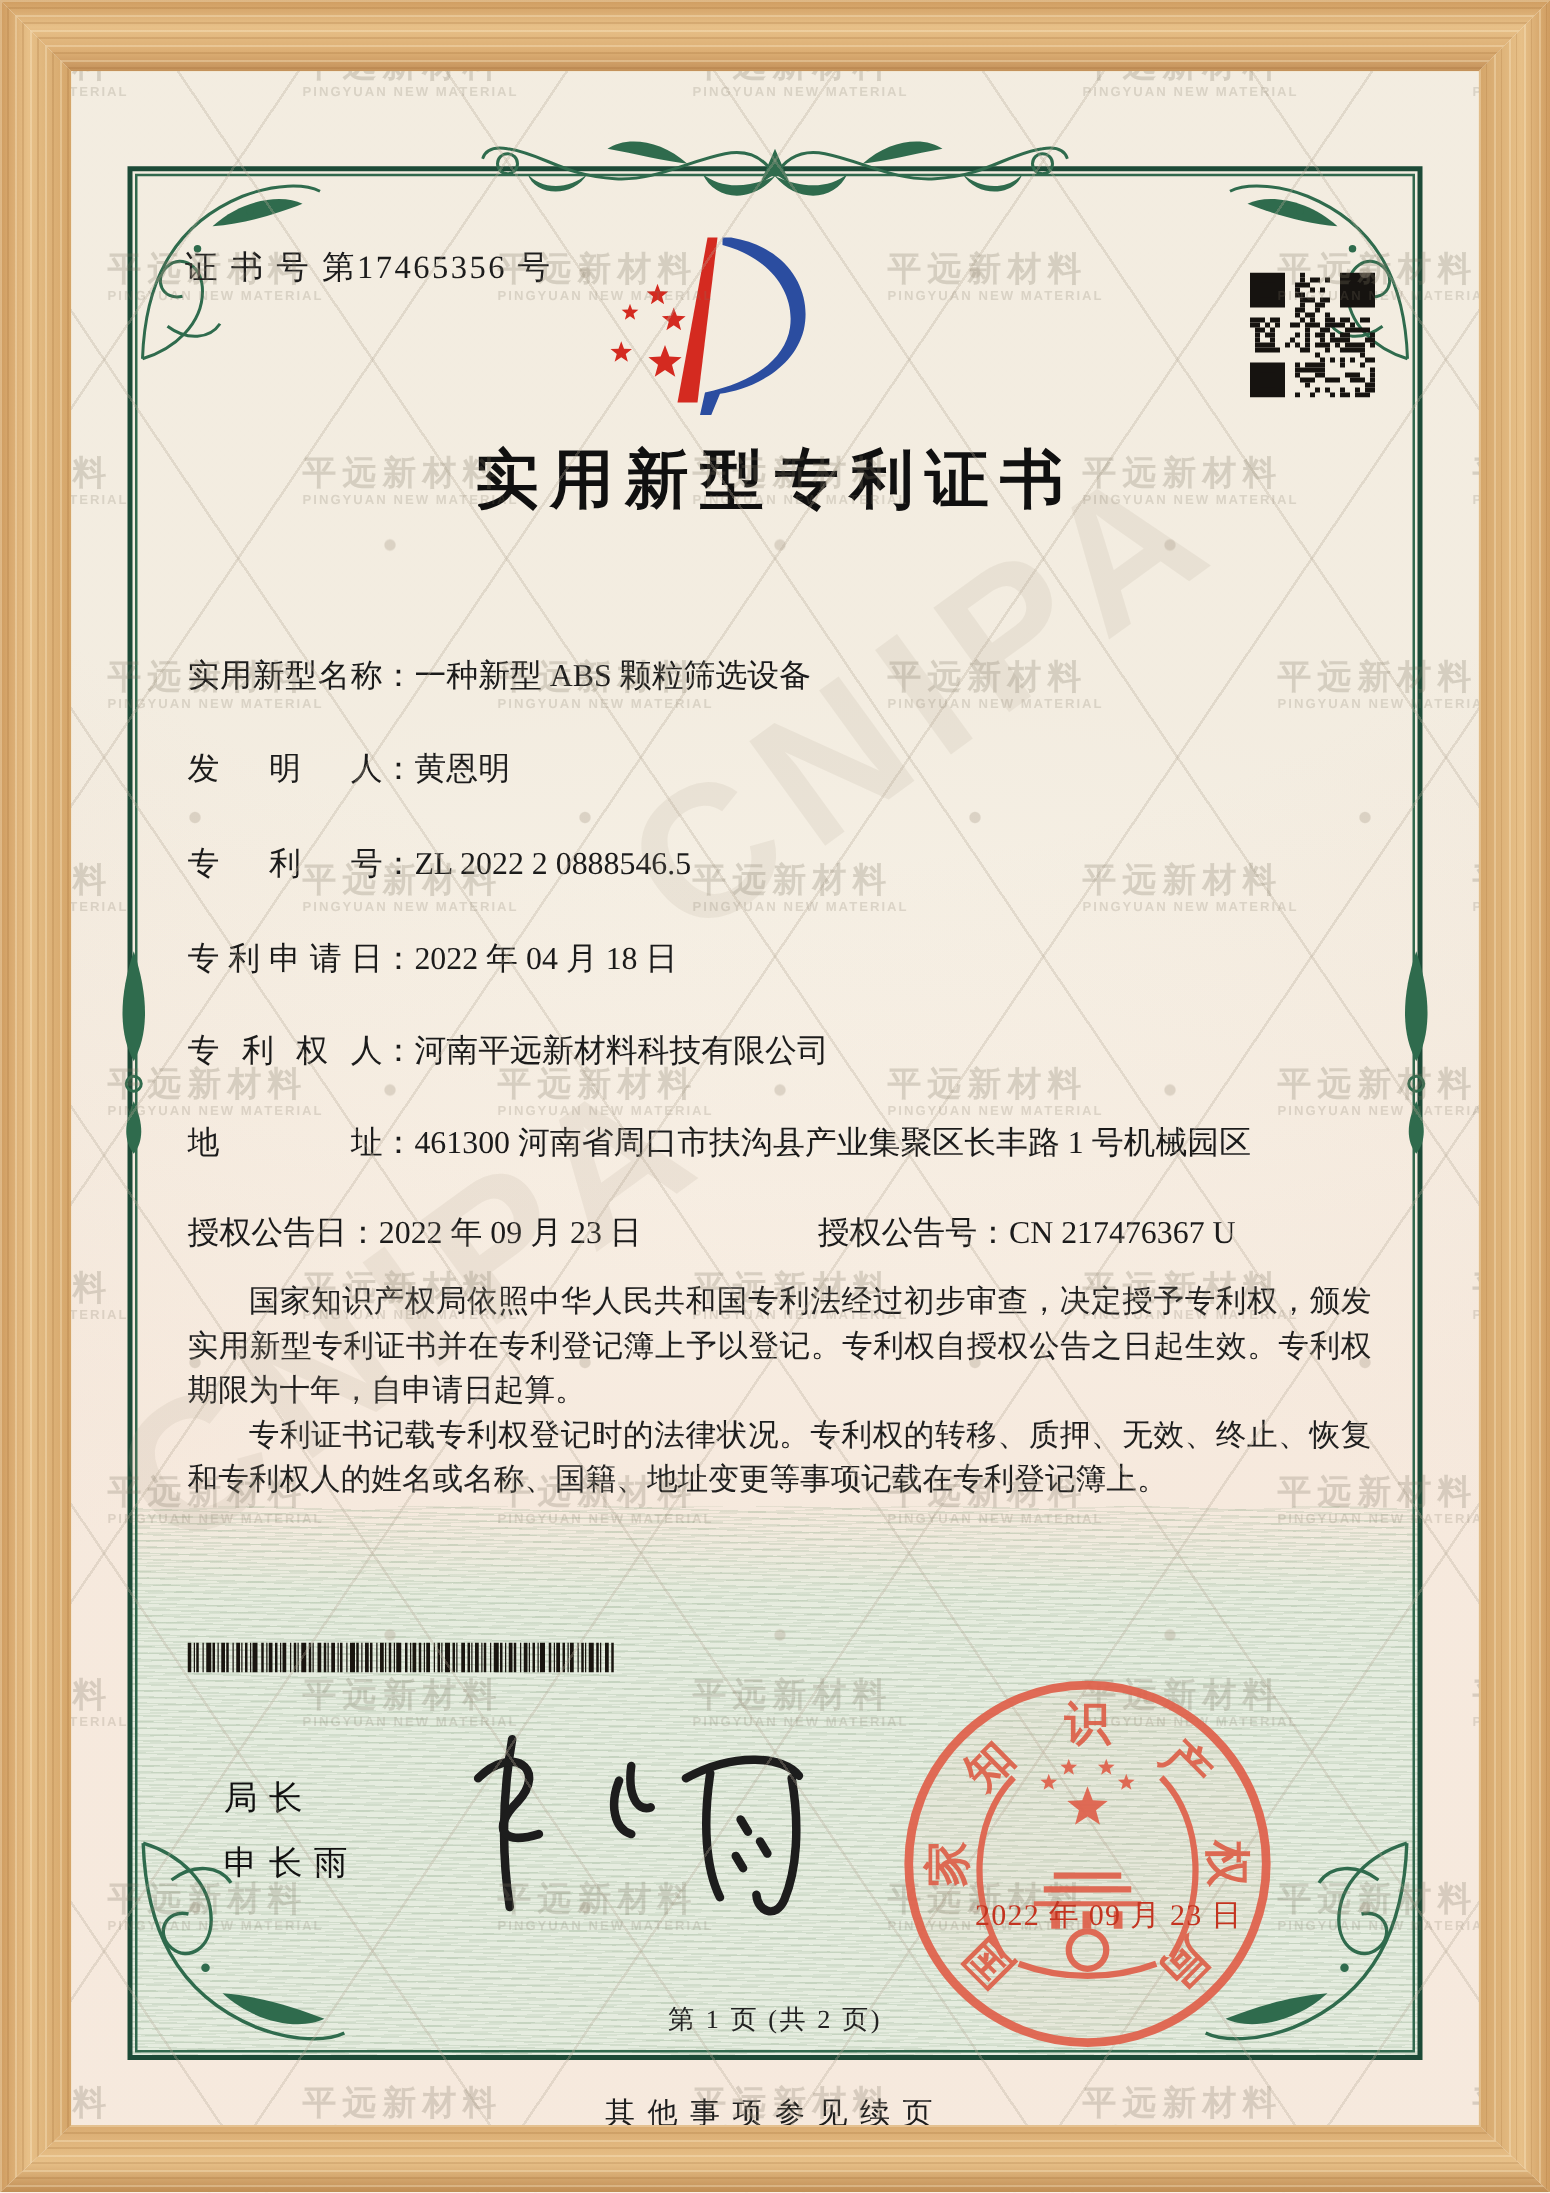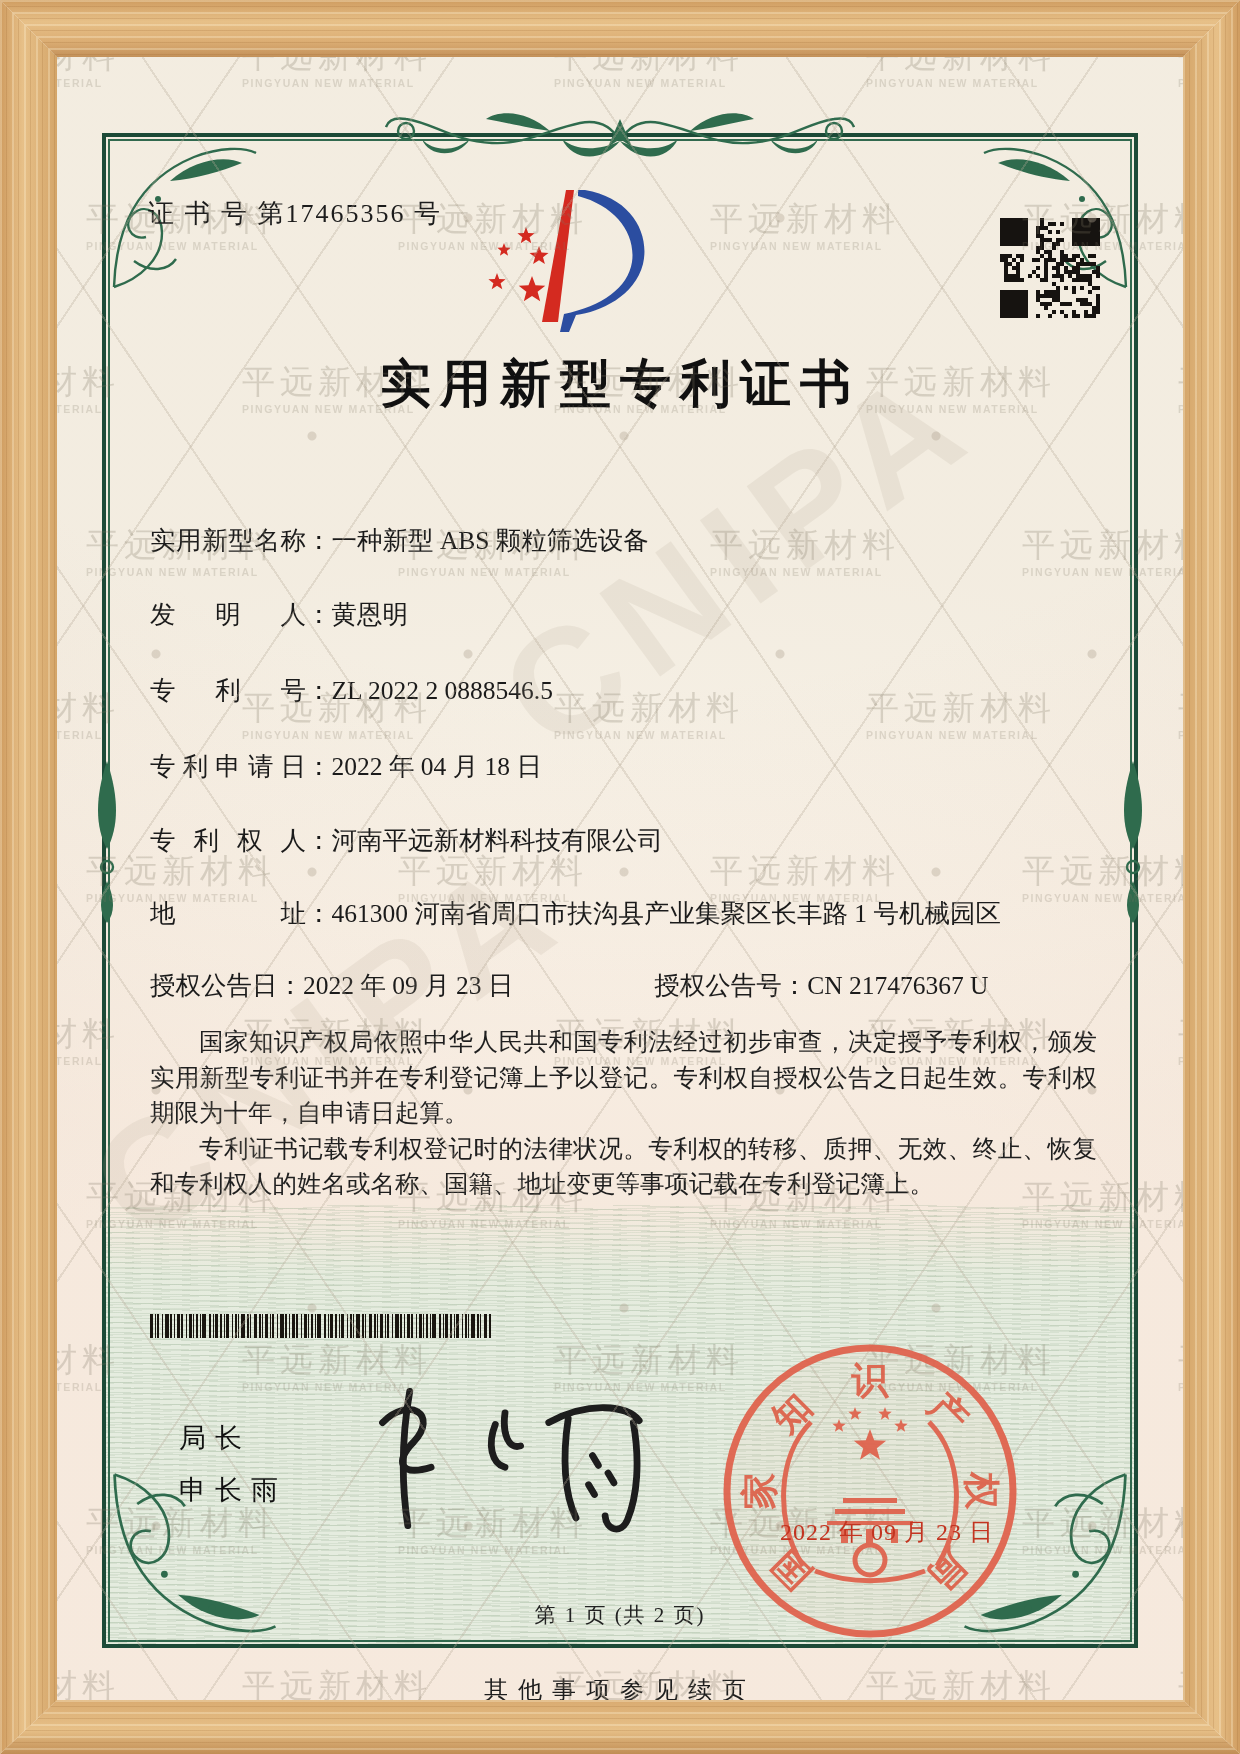--- a/index.html
+++ b/index.html
@@ -41,21 +41,21 @@
   
   .wm-layer{position:absolute;inset:0;z-index:6;pointer-events:none;
     background:
       radial-gradient(circle,rgba(178,166,148,.38) 0 4px,rgba(0,0,0,0) 5px),
       radial-gradient(circle,rgba(178,166,148,.38) 0 4px,rgba(0,0,0,0) 5px),
       repeating-linear-gradient(56deg,rgba(0,0,0,0) 0 176px,rgba(182,170,152,.30) 176px 178px),
       repeating-linear-gradient(-56deg,rgba(0,0,0,0) 0 176px,rgba(182,170,152,.30) 176px 178px);
     background-size:312px 436px,312px 436px,auto,auto;
     background-position:0 0,156px 218px,0 0,0 0;}
   .wm-tile{position:absolute;width:300px;text-align:left;color:rgba(128,118,102,.26);}
-  .wm-cn{font-size:33px;font-weight:normal;letter-spacing:5px;font-family:"Liberation Serif","DejaVu Serif",serif;}
+  .wm-cn{font-size:27px;font-weight:bold;letter-spacing:5px;font-family:"Liberation Serif","DejaVu Serif",serif;}
   .wm-en{font-size:10.5px;font-weight:bold;letter-spacing:1.6px;margin-top:-2px;color:rgba(128,118,102,.22);font-family:"Liberation Sans","DejaVu Sans",sans-serif;}
   .wm-ghost{position:absolute;font-family:"Liberation Sans","DejaVu Sans",sans-serif;font-weight:bold;
     font-size:150px;letter-spacing:16px;color:rgba(172,160,142,.15);transform:rotate(-36deg);white-space:nowrap;}
 
   
   .gframe{position:absolute;left:102px;top:133px;width:1036px;height:1515px;z-index:4;
     border:4px solid #1c4a37;box-sizing:border-box;pointer-events:none;}
   .gframe-inner{position:absolute;inset:2px;border:2px solid #31694e;}
   .orn{position:absolute;stroke:#2f6b4d;fill:none;stroke-width:2.4;}
   .orn .fill{fill:#2f6b4d;stroke:none;}

